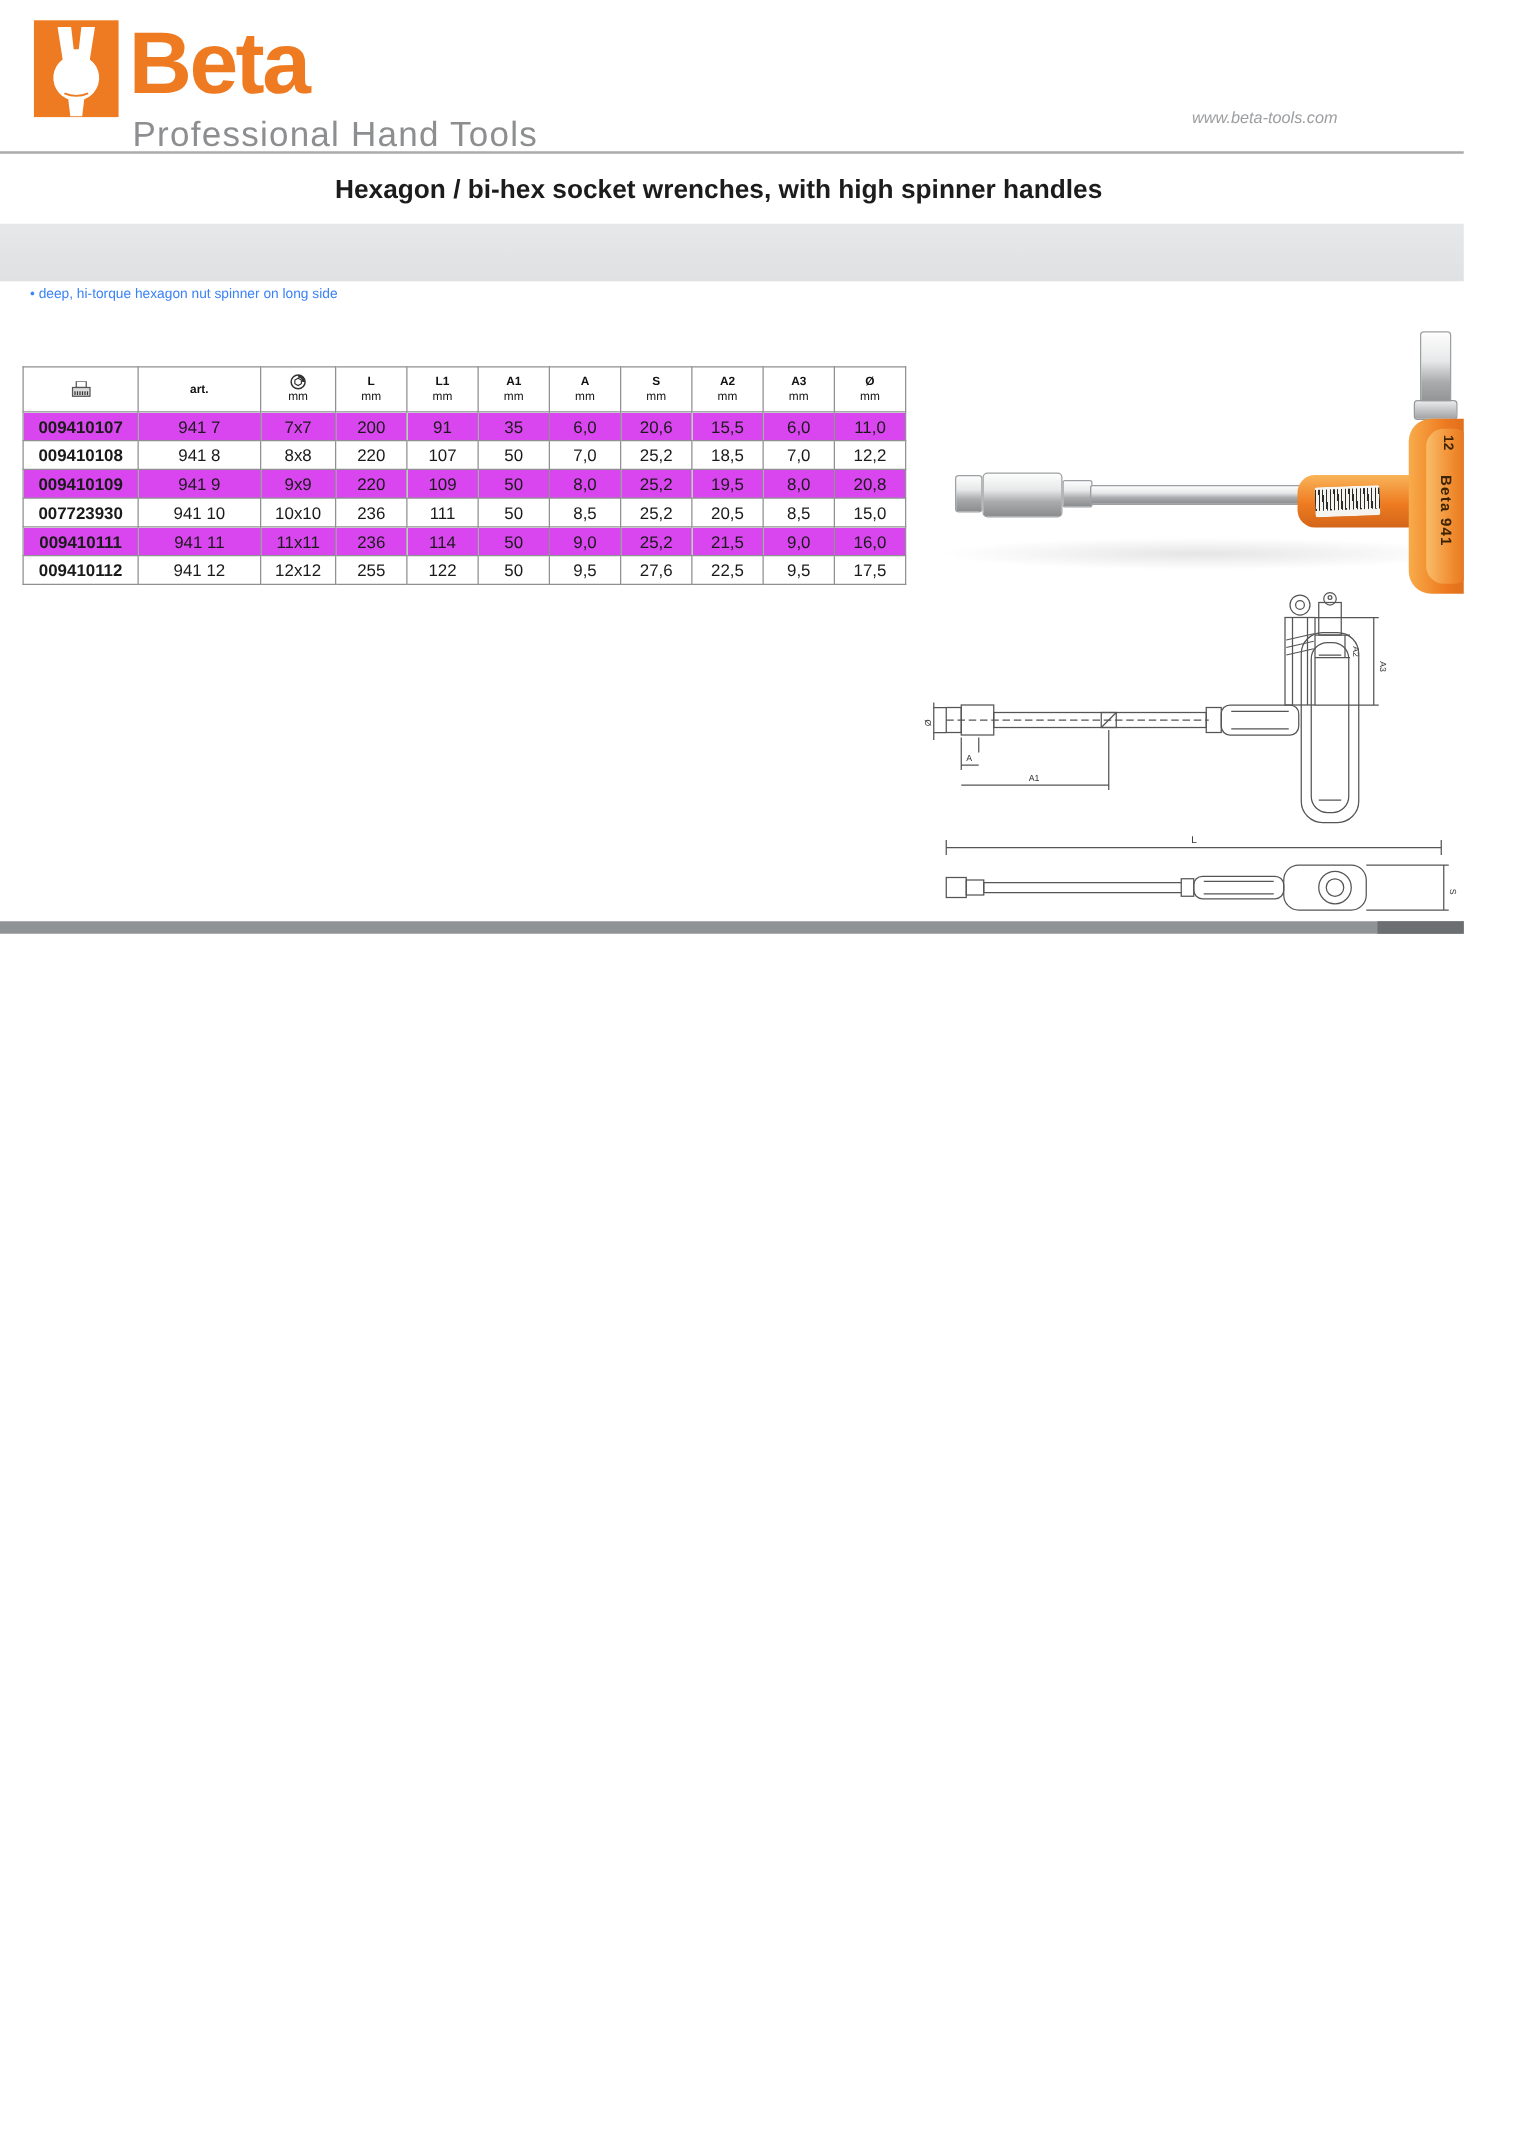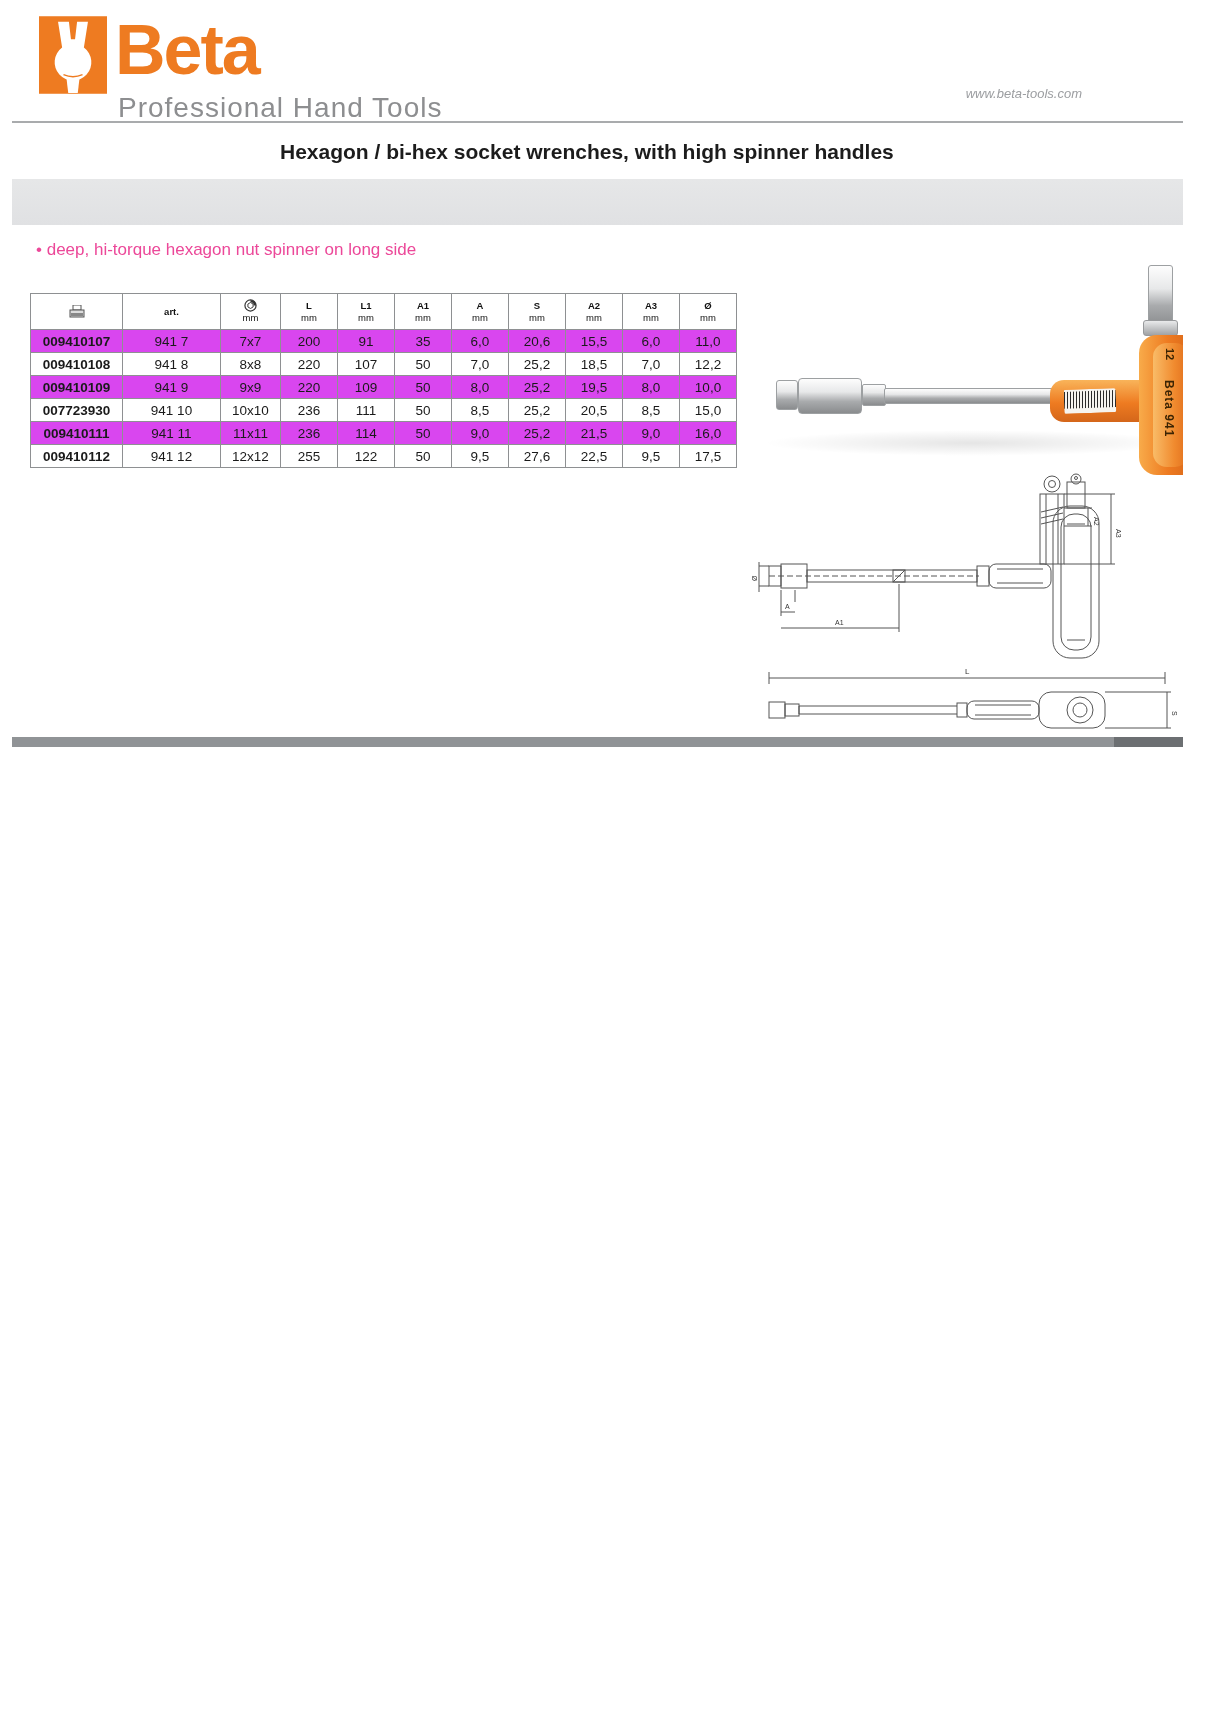--- a/index.html
+++ b/index.html
@@ -1,34 +1,34 @@
 <!DOCTYPE html>
 <html><head>
 <meta charset="utf-8">
 <style>
   * { margin:0; padding:0; box-sizing:border-box; }
   html,body { background:#fff; }
   body { font-family:"Liberation Sans", sans-serif; }
-  .page { position:relative; width:1171px; height:1717px; background:#fff; overflow:hidden;margin-left:12px; }
+  .page { position:relative; width:1171px; height:1717px; background:#fff; overflow:hidden; }
 
   
   .logo-box { position:absolute; left:27px; top:16px; width:68px; height:78px; }
   .brand-word { position:absolute; left:103px; top:8px; font-size:70px; font-weight:bold; color:#ee7b21; letter-spacing:-2px; line-height:84px; }
   .brand-tag { position:absolute; left:106px; top:92px; font-size:28px; color:#8d8e90; letter-spacing:1px; }
   .website { position:absolute; left:0; top:86px; width:1070px; text-align:right; font-size:13px; font-style:italic; color:#9b9da0; }
   .hairline { position:absolute; left:0; top:121px; width:1214px; height:2px; background:#a9abad; }
 
   
   .code-band { position:absolute; left:0; top:126px; width:258px; height:51px; background:#ee7b21; }
   .code-band span { display:block; margin:12px 0 0 18px; font-size:24px; font-weight:bold; color:#fff; }
   .page-title { position:absolute; left:268px; top:126px; height:51px; line-height:51px; font-size:21px; font-weight:bold; color:#1c1c1c; white-space:nowrap; }
   .gray-band { position:absolute; left:0; top:179px; width:1214px; height:46px; background:linear-gradient(180deg,#e6e7e8,#e0e1e3); }
 
   
-  .bullet { position:absolute; left:24px; top:240px; font-size:17px; color:#ec4899; }
+  .bullet { position:absolute; left:24px; top:229px; font-size:11px; color:#3b82f6; }
 
   
   .spec-table { position:absolute; left:18px; top:293px; border-collapse:collapse; table-layout:fixed; width:706px; background:#fff; }
   .spec-table th, .spec-table td { border:1px solid #8e9092; text-align:center; vertical-align:middle; overflow:hidden; }
   .spec-table th { height:36px; font-size:9.5px; font-weight:bold; color:#111; background:#fff; line-height:1.25; }
   .spec-table th .unit { font-weight:normal; font-size:9.5px; display:block; }
   .spec-table td { height:23px; font-size:13.5px; color:#1a1a1a; padding:0 2px; }
   .spec-table tr.alt td { background:#d946ef; }
   .spec-table td.code { font-weight:bold; }
   .th-icon { display:inline-block; vertical-align:middle; }
@@ -180,21 +180,21 @@
           <td class="code">009410109</td>
           <td>941 9</td>
           <td>9x9</td>
           <td>220</td>
           <td>109</td>
           <td>50</td>
           <td>8,0</td>
           <td>25,2</td>
           <td>19,5</td>
           <td>8,0</td>
-          <td>10,0</td>
+          <td>20,8</td>
         </tr>
         <tr>
           <td class="code">007723930</td>
           <td>941 10</td>
           <td>10x10</td>
           <td>236</td>
           <td>111</td>
           <td>50</td>
           <td>8,5</td>
           <td>25,2</td>

